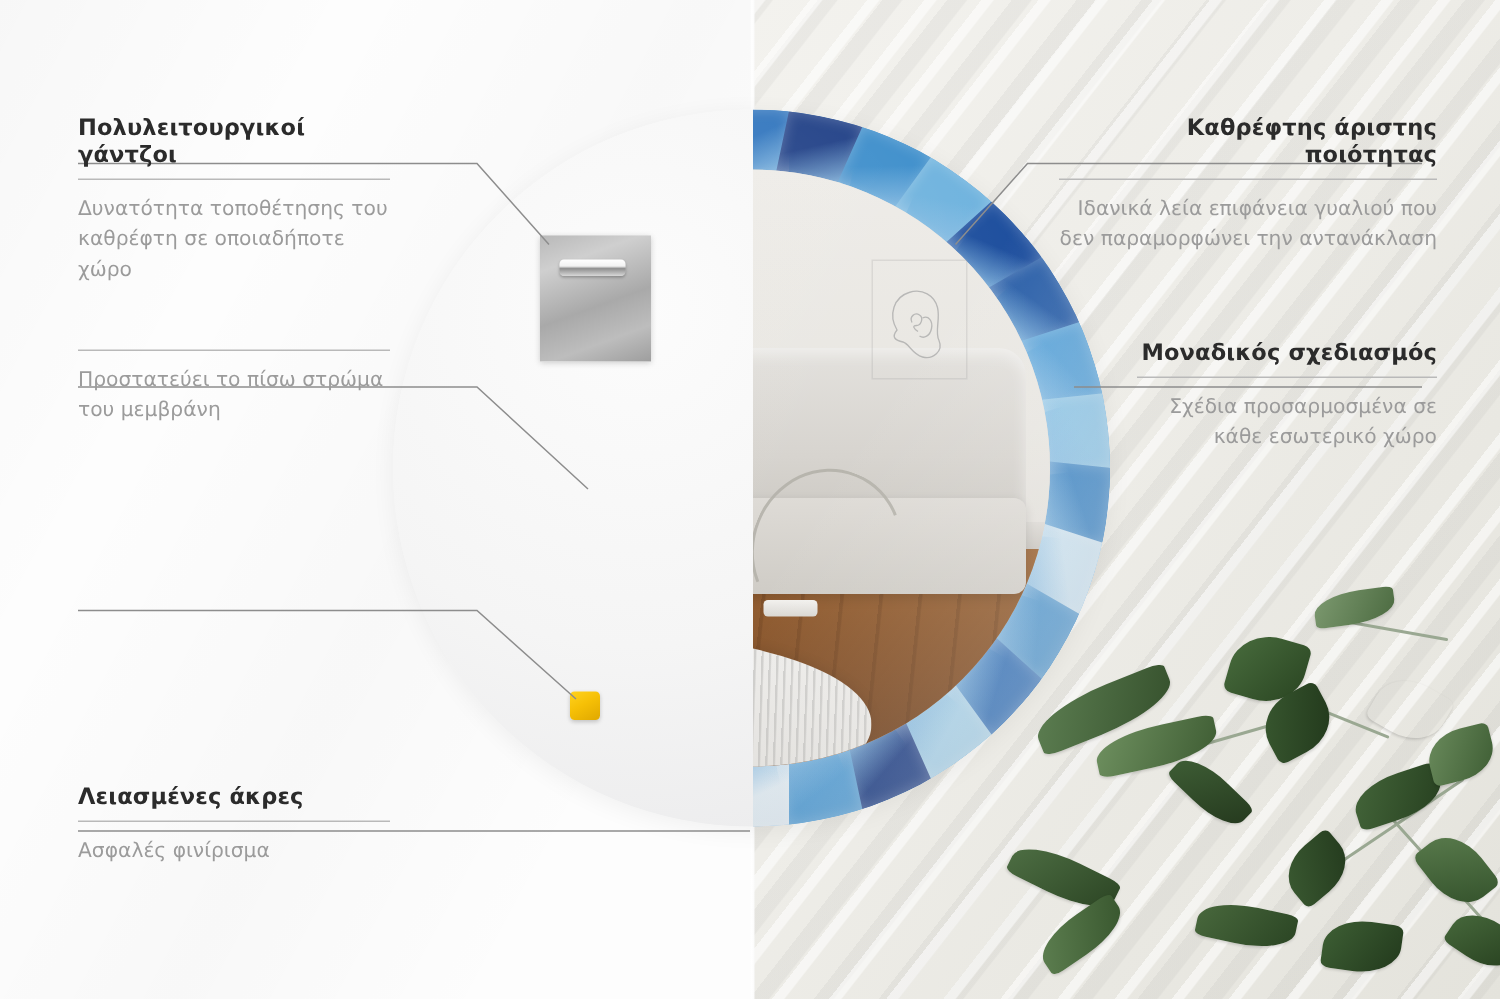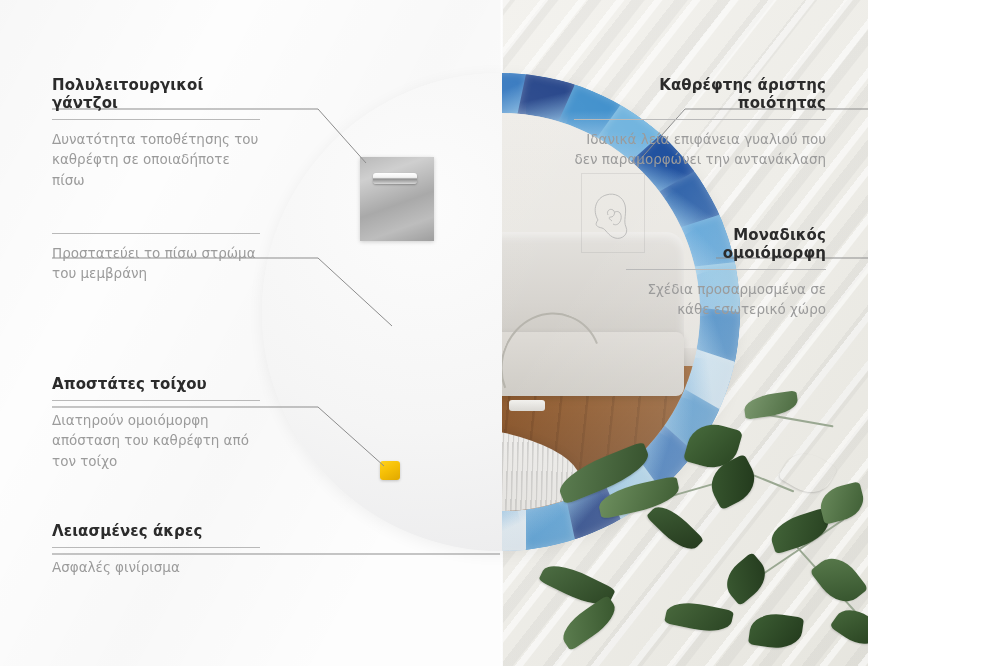--- a/index.html
+++ b/index.html
@@ -1,21 +1,21 @@
 <!DOCTYPE html>
 <html><head>
 <meta charset="utf-8">
 <style>
   html,body{margin:0;padding:0;}
   body{
     width:1000px;height:666px;overflow:hidden;
     font-family:"DejaVu Sans","Liberation Sans",sans-serif;
     background:#ffffff;
   }
-  #stage{position:relative;width:868px;height:666px;overflow:hidden;background:#fff;}
+  #stage{position:relative;width:1000px;height:666px;overflow:hidden;background:#fff;}
 
   
   .bg-left{
     position:absolute;left:0;top:0;width:502px;height:666px;
     background:
       linear-gradient(118deg, rgba(0,0,0,0.022) 0%, rgba(0,0,0,0) 28%, rgba(0,0,0,0.018) 55%, rgba(0,0,0,0) 80%),
       #fdfdfd;
   }
   .bg-right{
     position:absolute;left:502px;top:0;width:498px;height:666px;
@@ -370,45 +370,40 @@
       <div class="leaf" style="left: 128px; top: 238px; width: 66px; height: 26px; transform: rotate(12deg); background: linear-gradient(120deg, rgb(73, 105, 61) 0%, rgb(42, 68, 35) 100%);"></div>
       <div class="leaf" style="left: 20px; top: 244px; width: 62px; height: 26px; transform: rotate(-34deg); background: linear-gradient(120deg, rgb(95, 129, 82) 0%, rgb(54, 84, 44) 100%);"></div>
       <div class="leaf" style="left: 212px; top: 248px; width: 52px; height: 34px; transform: rotate(8deg); background: linear-gradient(120deg, rgb(62, 96, 53) 0%, rgb(34, 57, 28) 100%);"></div>
       <div class="leaf" style="left: 282px; top: 120px; width: 44px; height: 34px; transform: rotate(-14deg); background: linear-gradient(120deg, rgb(107, 140, 93) 0%, rgb(61, 92, 51) 100%);"></div>
       <div class="leaf" style="left: 296px; top: 246px; width: 46px; height: 30px; transform: rotate(34deg); background: linear-gradient(120deg, rgb(71, 105, 60) 0%, rgb(39, 64, 31) 100%);"></div>
     </div>
 
   <div class="callout left c1">
     <h3>Πολυλειτουργικοί γάντζοι</h3>
     <div class="rule"></div>
-    <p>Δυνατότητα τοποθέτησης του καθρέφτη σε οποιαδήποτε πίσω</p>
+    <p>Δυνατότητα τοποθέτησης του καθρέφτη σε οποιαδήποτε χώρο</p>
   </div>
 
   <div class="callout left c2">
     <div class="rule"></div>
     <p>Προστατεύει το πίσω στρώμα του μεμβράνη</p>
   </div>
 
-  <div class="callout left c3">
-    <h3>Αποστάτες τοίχου</h3>
-    <div class="rule"></div>
-    <p>Διατηρούν ομοιόμορφη απόσταση του καθρέφτη από τον τοίχο</p>
-  </div>
 
   <div class="callout left c4">
     <h3>Λειασμένες άκρες</h3>
     <div class="rule"></div>
     <p>Ασφαλές φινίρισμα</p>
   </div>
 
   <div class="callout right c5">
     <h3>Καθρέφτης άριστης ποιότητας</h3>
     <div class="rule"></div>
     <p>Ιδανικά λεία επιφάνεια γυαλιού που δεν παραμορφώνει την αντανάκλαση</p>
   </div>
 
   <div class="callout right c6">
-    <h3>Μοναδικός ομοιόμορφη</h3>
+    <h3>Μοναδικός σχεδιασμός</h3>
     <div class="rule"></div>
     <p>Σχέδια προσαρμοσμένα σε κάθε εσωτερικό χώρο</p>
   </div>
 
 </div>
 
 </body></html>

